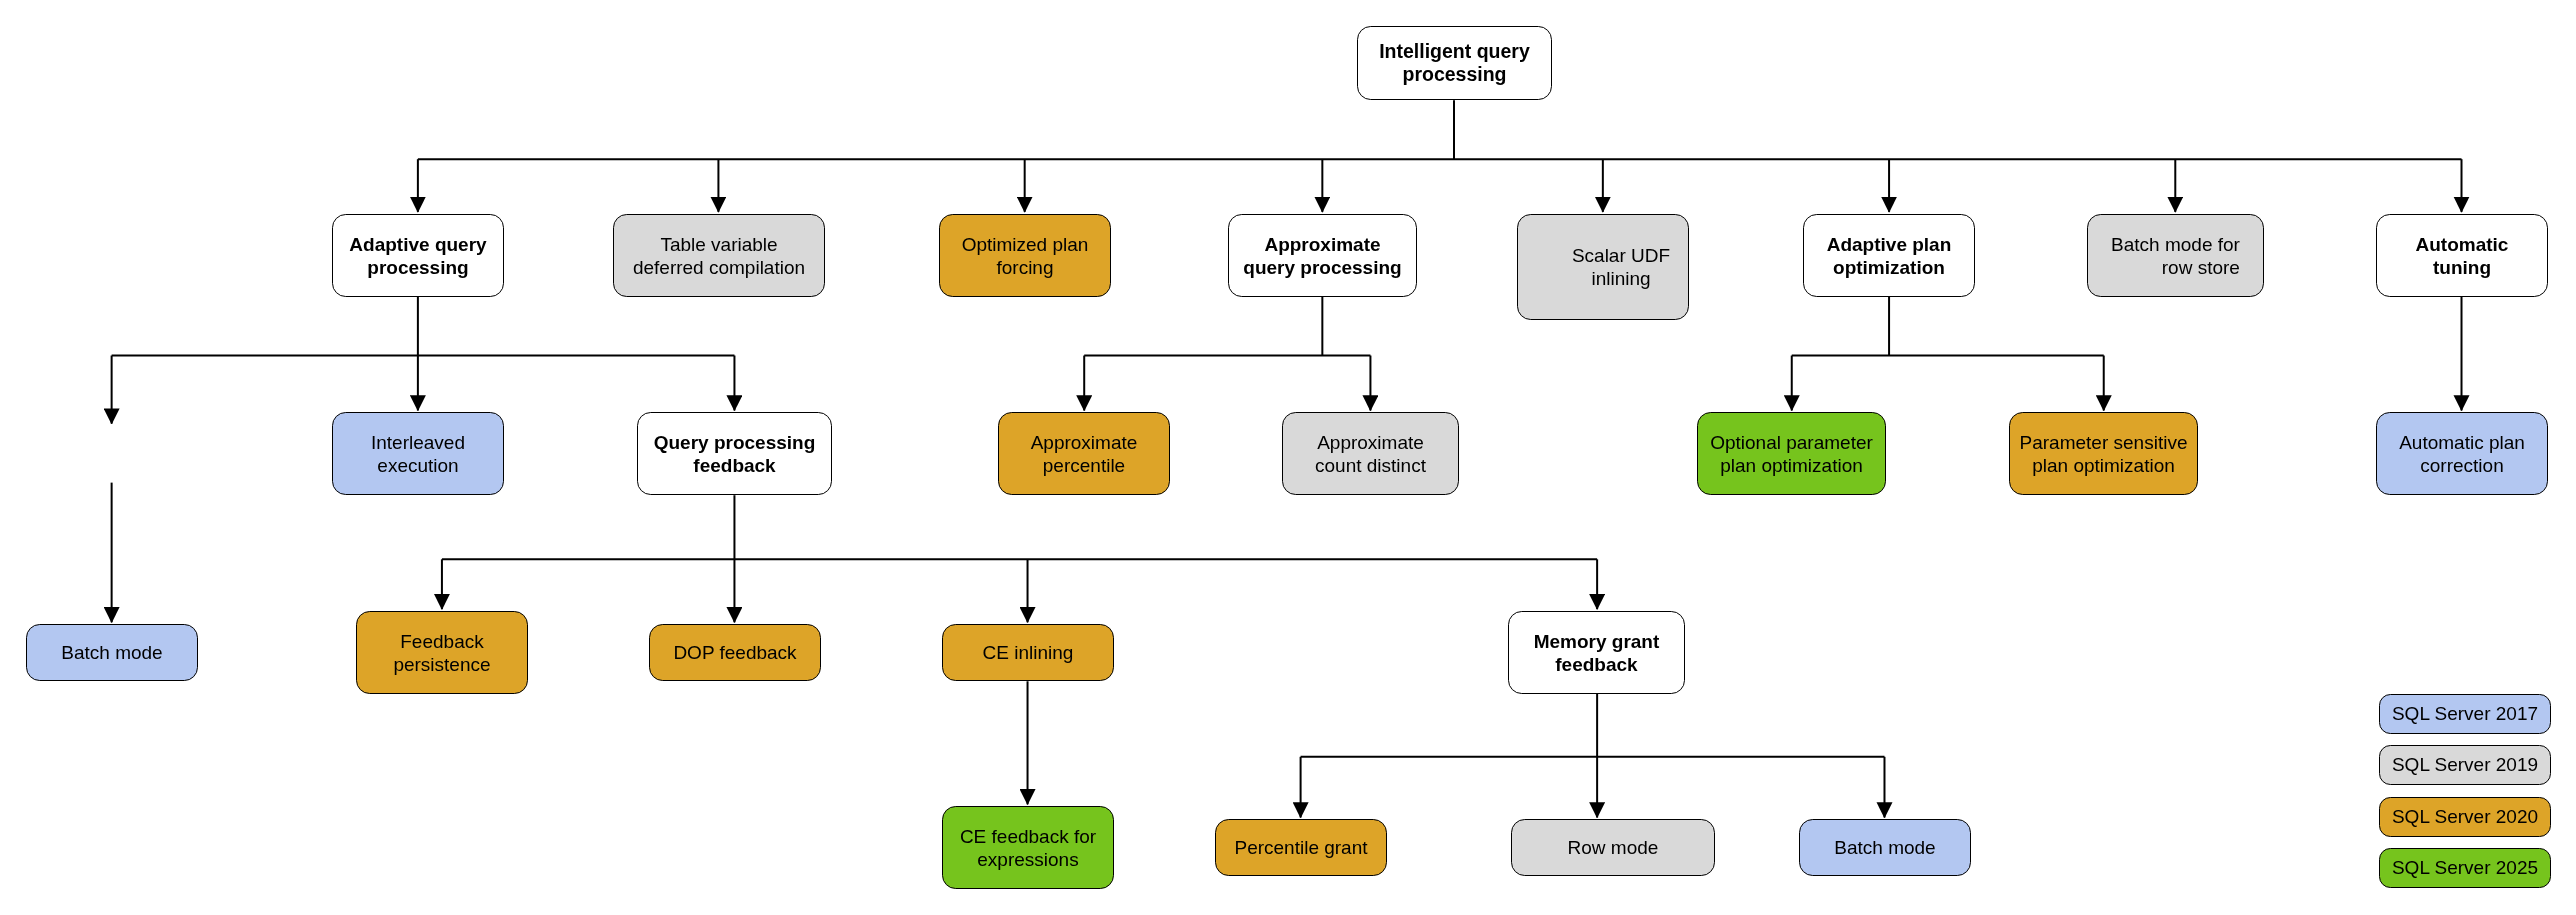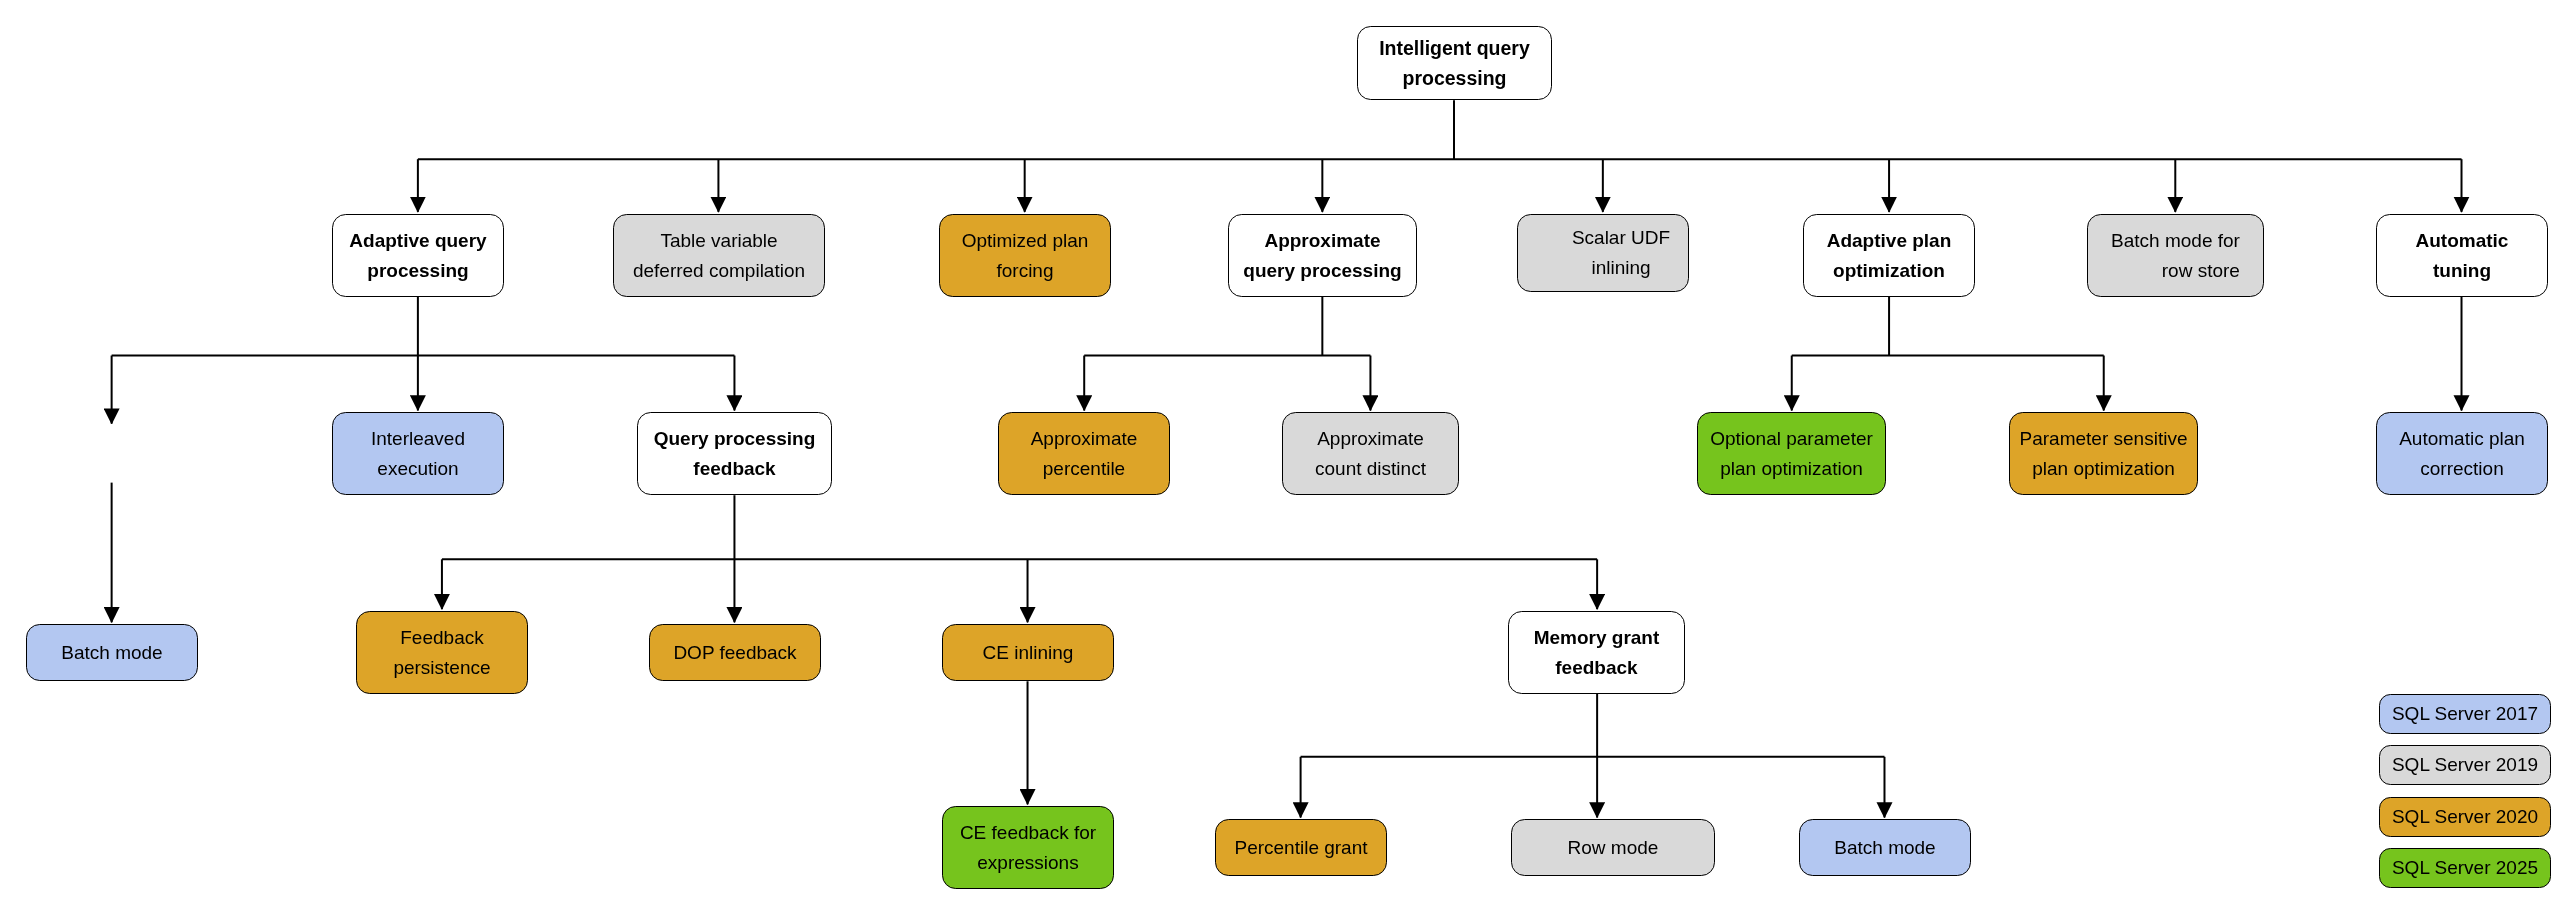--- a/index.html
+++ b/index.html
@@ -1,21 +1,21 @@
 <!DOCTYPE html>
 <html style="font-size:9.2px"><head>
 <meta charset="utf-8">
 <style>
   html,body{margin:0;padding:0;background:#ffffff;}
   .canvas{position:relative;width:2576px;height:916px;background:#ffffff;overflow:hidden;
           font-family:"Liberation Sans", sans-serif;}
   .edges{position:absolute;left:0;top:0;width:2576px;height:916px;}
   .node{position:absolute;box-sizing:border-box;border:1.7px solid #000;border-radius:13.7px;
         display:flex;align-items:center;justify-content:center;text-align:center;
-        background:#fff;color:#000;font-size:19px;line-height:30px;font-weight:400;}
+        background:#fff;color:#000;font-size:19px;line-height:23px;font-weight:400;}
   .node span{white-space:pre-line;display:block;padding:0 4.6px;}
   .bold{font-weight:700;}
   .root{font-size:19.5px;}
   .pill{position:absolute;box-sizing:border-box;border:1.7px solid #000;border-radius:11.4px;
         display:flex;align-items:center;justify-content:center;text-align:center;
         font-size:19px;font-weight:400;color:#000;}
 </style>
 </head>
 <body>
 
@@ -91,21 +91,21 @@
 deferred compilation</span>
     </div>
   <div class="node" style="left: 939px; top: 214px; width: 172px; height: 83px; background: rgb(221, 164, 40);">
       <span>Optimized plan
 forcing</span>
     </div>
   <div class="node bold" style="left: 1228px; top: 214px; width: 189px; height: 83px; background: rgb(255, 255, 255);">
       <span>Approximate
 query processing</span>
     </div>
-  <div class="node" style="left: 1517px; top: 214px; width: 172px; height: 78px; background: rgb(217, 217, 217); padding-left: 36px;">
+  <div class="node" style="left: 1517px; top: 214px; width: 172px; height: 106px; background: rgb(217, 217, 217); padding-left: 36px;">
       <span>Scalar UDF
 inlining</span>
     </div>
   <div class="node bold" style="left: 1803px; top: 214px; width: 172px; height: 83px; background: rgb(255, 255, 255);">
       <span>Adaptive plan
 optimization</span>
     </div>
   <div class="node" style="left: 2087px; top: 214px; width: 177px; height: 83px; background: rgb(217, 217, 217); text-align: right;">
       <span>Batch mode for
 row store</span>

